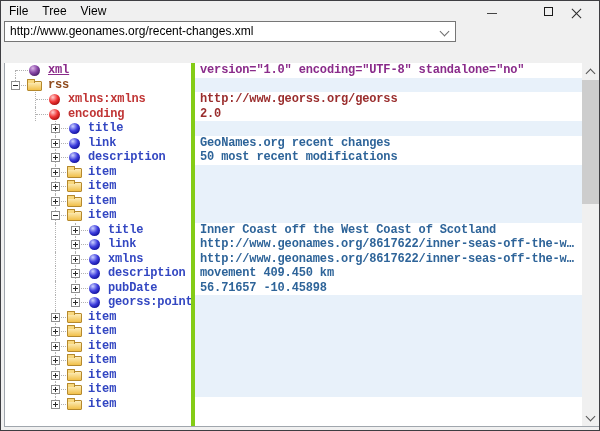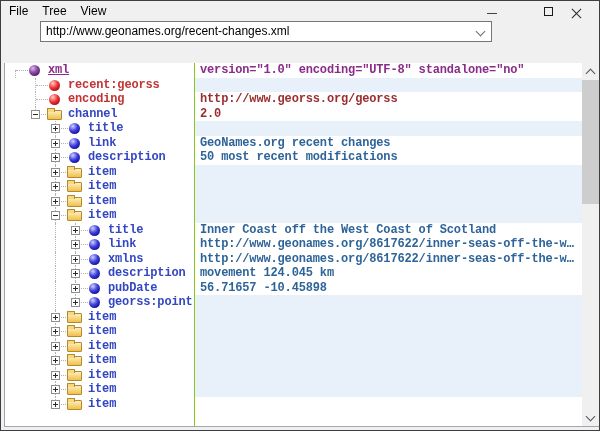--- a/index.html
+++ b/index.html
@@ -16,34 +16,34 @@
   .btn-max{right:39px;}
   .btn-close{right:12px;}
   .glyph-min{position:absolute;left:6px;top:9px;width:10px;height:1px;background:#444;}
   .glyph-max{position:absolute;left:6px;top:3px;width:9px;height:9px;border:1px solid #1a1a1a;box-sizing:border-box;}
   .glyph-close-a,.glyph-close-b{position:absolute;left:5px;top:9px;width:13px;height:1px;background:#2a2a2a;}
   .glyph-close-a{transform:rotate(45deg);}
   .glyph-close-b{transform:rotate(-45deg);}
 
   
   .combo{position:absolute;top:20px;left:3px;width:452px;height:21px;background:#fff;
-    border:1px solid #767676;box-sizing:border-box;margin-left:36px;}
+    border:1px solid #767676;box-sizing:border-box;}
   .combo-text{position:absolute;left:5px;top:0;line-height:19px;white-space:nowrap;}
   .combo-chev{position:absolute;right:7px;top:6px;width:6px;height:6px;
     border:solid #6e6e6e;border-width:0 1.5px 1.5px 0;transform:rotate(45deg);}
 
   
   .tabstrip{position:absolute;top:45px;left:3px;height:17px;}
   .tab{display:inline-block;background:#fff;border:1px solid #9b9b9b;border-bottom:none;
     padding:1px 8px 2px 8px;line-height:13px;height:13px;}
 
   
   .content{position:absolute;top:62px;left:3px;width:594px;height:363px;background:#fff;
     border:1px solid #a0a6ad;border-top:none;box-sizing:content-box;display:flex;}
-  .tree-panel{width:190px;height:363px;background:#fff;border-right:1px solid #84cc16;
+  .tree-panel{width:190px;height:363px;background:#fff;border-right:4px solid #84cc16;
     box-sizing:border-box;overflow:hidden;position:relative;flex:none;}
   .value-panel{position:relative;flex:1;height:363px;background:#fff;overflow:hidden;}
   .value-rows{position:absolute;left:0;top:0;right:17px;bottom:0;overflow:hidden;background:#fff;}
 
   
   .trow{position:relative;height:14.5px;}
   .guide-v{position:absolute;width:0;border-left:1px dotted var(--guide_gray,#b2b2b2);}
   .guide-h{position:absolute;height:0;border-top:1px dotted var(--guide_gray,#b2b2b2);}
   .ebox{position:absolute;width:9px;height:9px;background:#fff;border:1px solid #8f8f8f;box-sizing:border-box;}
   .ebox .bh{position:absolute;left:1px;width:5px;top:3px;height:1px;background:#2b2b2b;}
@@ -108,41 +108,41 @@
 
   <div class="content">
     <div class="tree-panel" id="treePanel">
         <div class="trow">
           <div class="guide-v" style="left:10px;top:7px;height:7.5px"></div>
           <div class="guide-h" style="left:11px;width:12px;top:7px"></div>
           <div class="ball purple" style="left:24px"></div>
           <div class="tlabel k-decl" style="left:43px">xml</div>
         </div>
         <div class="trow">
+          <div class="guide-v" style="left:10px;top:0px;height:7px"></div>
+          <div class="guide-h" style="left:11px;width:12px;top:7px"></div>
+          <div class="ebox" style="left:6px;top:3px">
+            <span class="bh"></span>
+          </div>
+          <div class="folder" style="left:22px"></div>
+          <div class="tlabel k-element" style="left: 43px; color: rgb(143, 74, 28);">rss</div>
+        </div>
+        <div class="trow">
           <div class="guide-v" style="left:30px;top:0px;height:14.5px"></div>
           <div class="guide-h" style="left:31px;width:12px;top:7px"></div>
           <div class="ball red" style="left:44px"></div>
-          <div class="tlabel k-attr" style="left:63px">recent:georss</div>
+          <div class="tlabel k-attr" style="left:63px">xmlns:xmlns</div>
         </div>
         <div class="trow">
           <div class="guide-v" style="left:30px;top:0px;height:14.5px"></div>
           <div class="guide-h" style="left:31px;width:12px;top:7px"></div>
           <div class="ball red" style="left:44px"></div>
           <div class="tlabel k-attr" style="left:63px">encoding</div>
         </div>
         <div class="trow">
-          <div class="guide-v" style="left:30px;top:0px;height:7px"></div>
-          <div class="guide-h" style="left:31px;width:12px;top:7px"></div>
-          <div class="ebox" style="left:26px;top:3px">
-            <span class="bh"></span>
-          </div>
-          <div class="folder" style="left:42px"></div>
-          <div class="tlabel k-element" style="left:63px">channel</div>
-        </div>
-        <div class="trow">
           <div class="guide-v" style="left:50px;top:0px;height:14.5px"></div>
           <div class="guide-h" style="left:51px;width:12px;top:7px"></div>
           <div class="ebox" style="left:46px;top:3px">
             <span class="bh"></span>
             <span class="bv"></span>
           </div>
           <div class="ball blue" style="left:64px"></div>
           <div class="tlabel k-leaf" style="left:83px">title</div>
         </div>
         <div class="trow">
@@ -367,21 +367,21 @@
           <div class="vrow">
             <span class="vtext v-leaf">Inner Coast off the West Coast of Scotland</span>
           </div>
           <div class="vrow">
             <span class="vtext v-leaf">http://www.geonames.org/8617622/inner-seas-off-the-w…</span>
           </div>
           <div class="vrow">
             <span class="vtext v-leaf">http://www.geonames.org/8617622/inner-seas-off-the-w…</span>
           </div>
           <div class="vrow">
-            <span class="vtext v-leaf">movement 124.045 km</span>
+            <span class="vtext v-leaf">movement 409.450 km</span>
           </div>
           <div class="vrow">
             <span class="vtext v-leaf">56.71657 -10.45898</span>
           </div>
           <div class="vrow alt"></div>
           <div class="vrow alt"></div>
           <div class="vrow alt"></div>
           <div class="vrow alt"></div>
           <div class="vrow alt"></div>
           <div class="vrow alt"></div>

